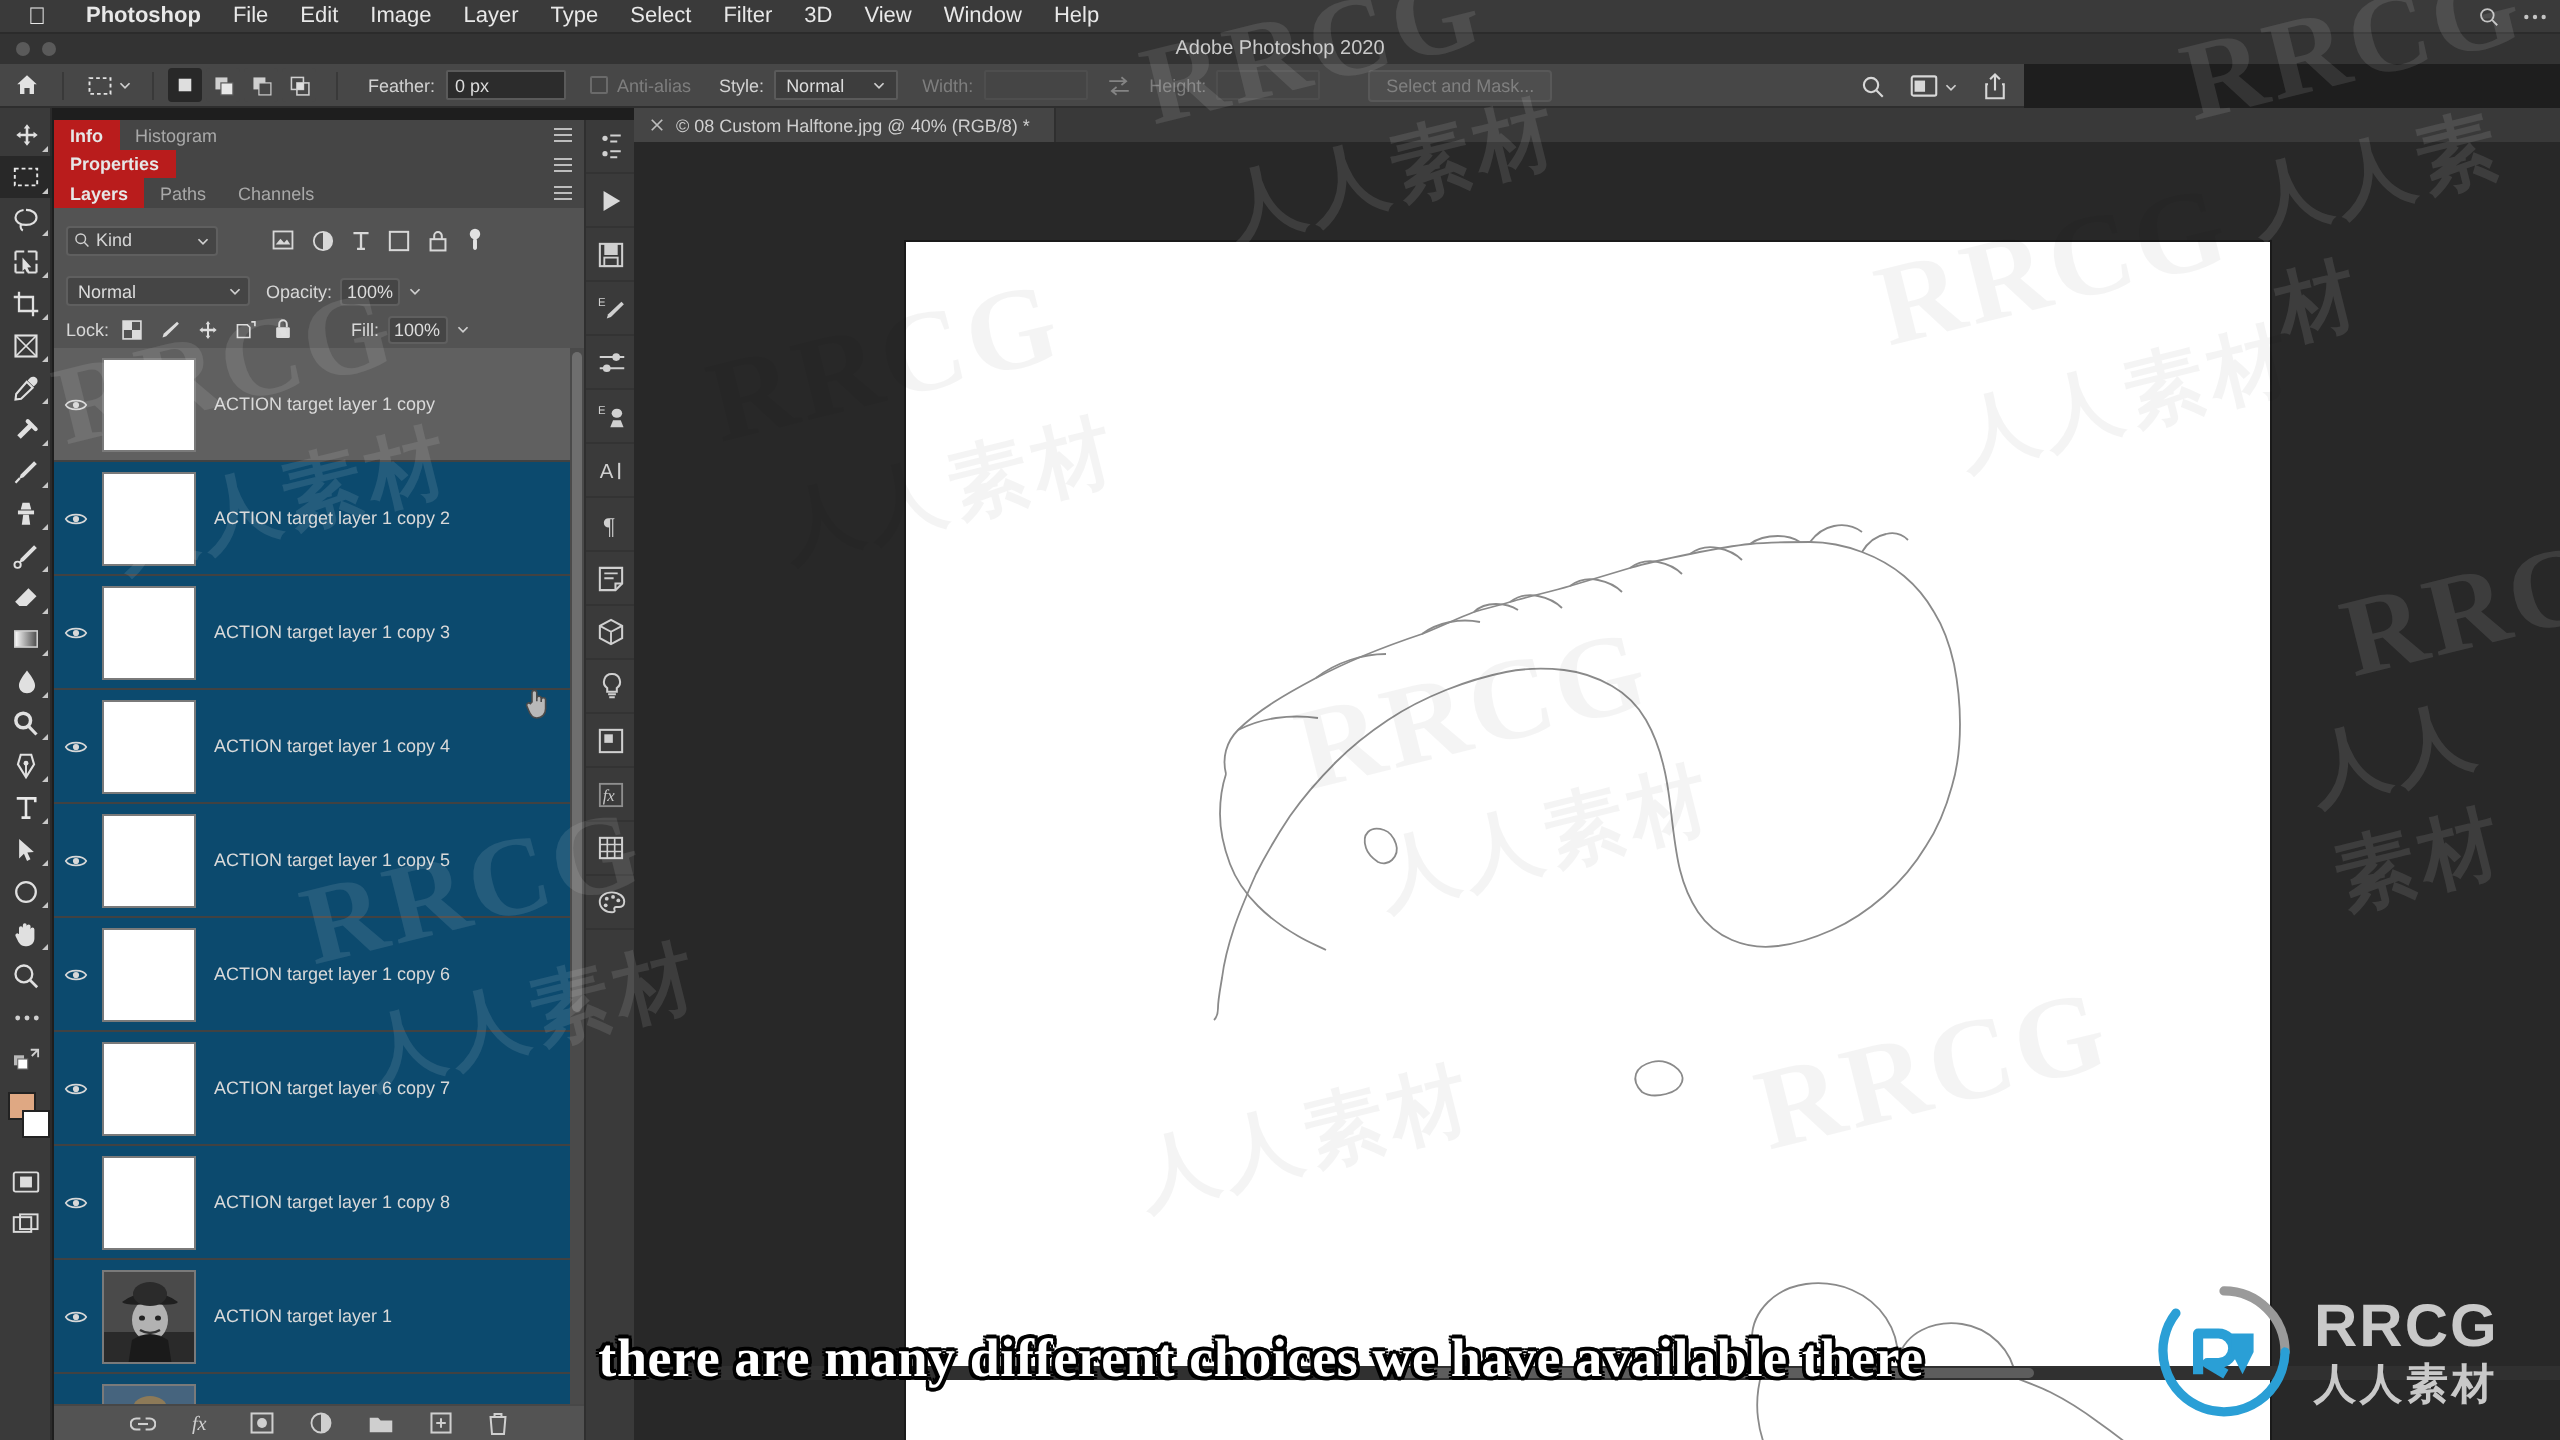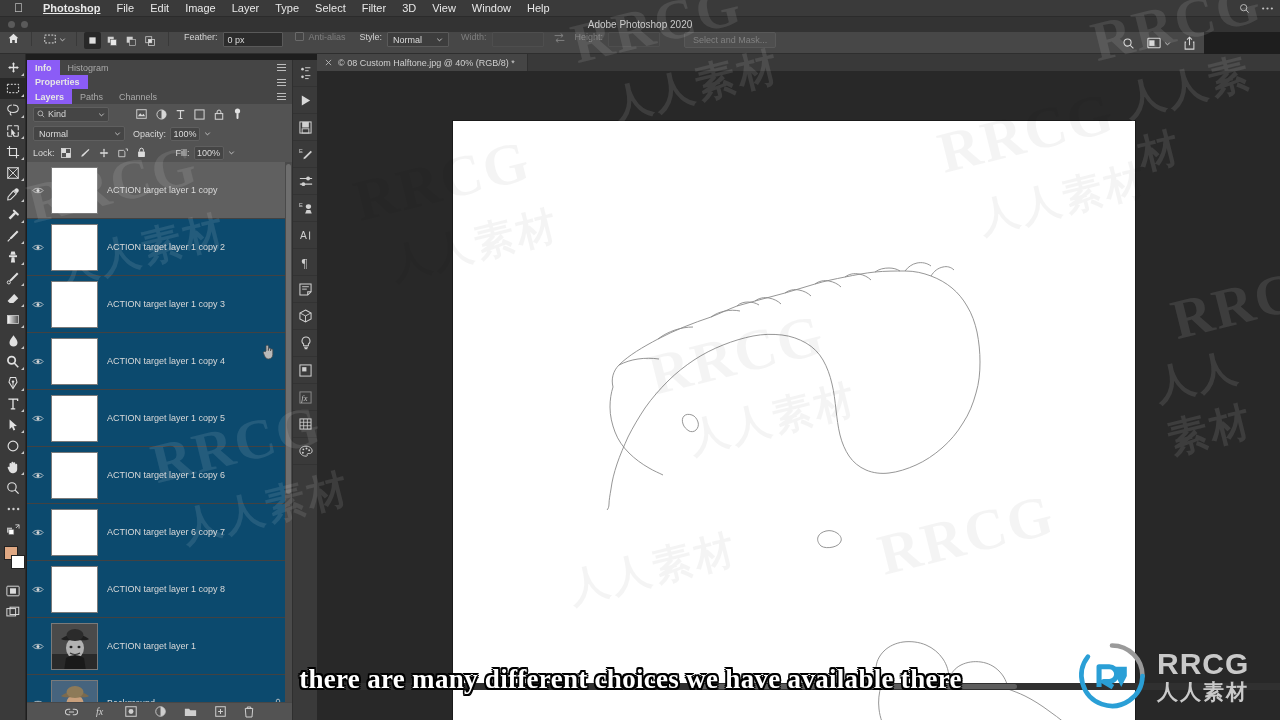--- a/index.html
+++ b/index.html
@@ -15,39 +15,39 @@
   
   .macbar {
     position: absolute; left: 0; top: 0; width: 1280px; height: 17px;
     background: #3a3a3a;
     display: flex; align-items: center;
     font-size: 11px; color: #e8e8e8;
     border-bottom: 1px solid #2b2b2b;
   }
   .apple-logo { margin: 0 12px 0 14px; font-size: 12px; line-height: 1; }
   .macbar .mi { padding: 0 8px; white-space: nowrap; line-height: 17px; }
-  .macbar .mi.bold { font-weight: bold; text-decoration: underline; }
+  .macbar .mi.bold { font-weight: bold; }
   .macbar-right { position: absolute; right: 6px; top: 0; height: 17px; display: flex; align-items: center; gap: 11px; }
   .mb-ico { opacity: .85; display: block; }
 
   
   .titlebar {
     position: absolute; left: 0; top: 17px; width: 1280px; height: 15px;
     background: #333333;
     display: flex; align-items: center; justify-content: center;
   }
   .titlebar .ttl { font-size: 10px; color: #c9c9c9; }
   .tl-dots { position: absolute; left: 8px; top: 0; height: 15px; display: flex; align-items: center; gap: 6px; }
   .tl-dots i { width: 7px; height: 7px; border-radius: 50%; background: #5a5a5a; display: block; }
 
   
   .optbar {
-    position: absolute; left: 0; top: 32px; width: 1204px; height: 22px;
+    position: absolute; left: 0; top: 32px; width: 1012px; height: 22px;
     background: #474747;
-    display: flex; align-items: flex-start;
+    display: flex; align-items: center;
     border-bottom: 1px solid #2e2e2e;
     font-size: 9px; color: #d2d2d2;
   }
   .ob-home { width: 26px; display: flex; justify-content: center; align-items: center; }
   .ob-tool { width: 34px; display: flex; justify-content: center; align-items: center; gap: 2px; }
   .ob-sep { width: 1px; height: 14px; background: #393939; margin: 0 5px; }
   .ob-modes { display: flex; gap: 2px; align-items: center; margin-left: 2px; }
   .ob-mode {
     width: 17px; height: 17px; border-radius: 2px;
     display: flex; align-items: center; justify-content: center;
@@ -91,30 +91,30 @@
   .tb-colors .fg { position: absolute; left: 4px; top: 2px; width: 14px; height: 14px; background: #dfa883; border: 1px solid #222; }
   .tb-colors .bg { position: absolute; left: 11px; top: 11px; width: 14px; height: 14px; background: #ffffff; border: 1px solid #222; }
 
   
   .panels { position: absolute; left: 27px; top: 60px; width: 265px; height: 660px; background: #535353; }
   .pnl-tabs {
     height: 15px; background: #454545; display: flex; align-items: stretch;
     font-size: 9px; color: #a9a9a9; position: relative;
   }
   .pnl-tabs .tab { padding: 0 8px; display: flex; align-items: center; }
-  .pnl-tabs .tab.active { background: #8b5cf6; color: #e6e6e6; font-weight: bold; }
+  .pnl-tabs .tab.active { background: #b91c1c; color: #e6e6e6; font-weight: bold; }
   .pnl-menu { position: absolute; right: 6px; top: 4px; }
   .pnl-menu i { display: block; width: 9px; height: 1px; background: #bdbdbd; margin-bottom: 2px; }
 
   .pnl-tabs.props { height: 14px; }
   .layers-body { background: #535353; }
 
   .filter-row {
     height: 20px; display: flex; align-items: center; gap: 16px;
-    padding: 4px 6px; background: #535353;
+    padding: 16px 6px; background: #535353;
   }
   .kind-sel {
     width: 76px; height: 15px; background: #454545; border: 1px solid #5f5f5f; border-radius: 2px;
     display: flex; align-items: center; gap: 3px; padding: 0 3px;
     font-size: 9px; color: #d5d5d5;
   }
   .kind-icons { display: flex; align-items: center; gap: 9px; margin-left: 11px; }
 
   .blend-row { height: 19px; display: flex; align-items: center; padding: 0 6px; background: #535353; font-size: 9px; color: #d8d8d8; }
   .blend-sel {

